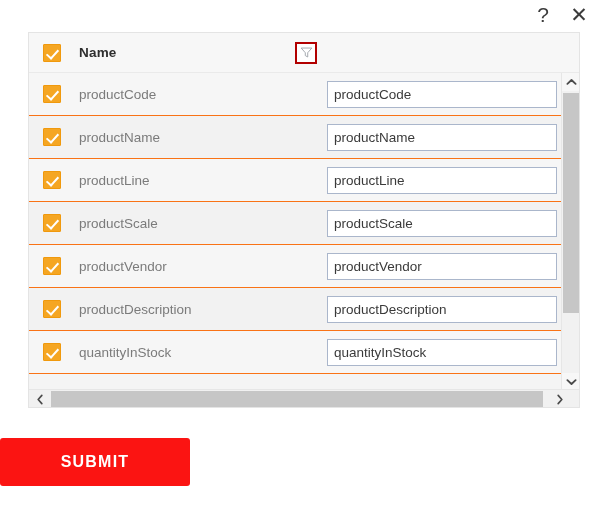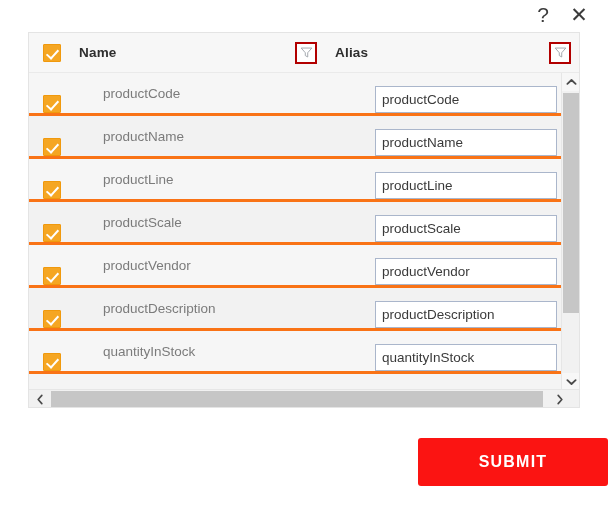--- a/index.html
+++ b/index.html
@@ -125,24 +125,23 @@
     position: absolute;
     left: 0; top: 40px;
     width: 534px;
     height: 318px;
     overflow: hidden;
     background: #f4f4f4;
   }
   .row {
     height: 43px;
     display: flex;
-    align-items: flex-end;
-    border-bottom: 3px solid #f97316;
+    align-items: center;
+    border-bottom: 1px solid #f97316;
     background: #f6f6f6;
-    gap: 24px;
   }
   .row:nth-child(even) { background: #f2f2f2; }
   .row-label {
     font-size: 13.5px;
     color: #7b7b7b;
     margin-left: 4px;
     white-space: nowrap;
   }
   .alias-cell {
     flex: 1 1 auto;
@@ -217,21 +216,21 @@
     background: #c6c6c6;
     cursor: pointer;
   }
 
   
   .footer {
     position: absolute;
     left: 0; top: 438px;
     width: 608px;
     display: flex;
-    justify-content: flex-end;
+    justify-content: flex-start;
     gap: 4px;
   }
   .btn {
     width: 190px;
     height: 48px;
     border: none;
     border-radius: 3px;
     color: #ffffff;
     font-family: "Liberation Sans", sans-serif;
     font-size: 16px;
@@ -264,28 +263,20 @@
         <div class="cb"></div>
       </div>
       <div class="col-name">
         <span class="hdr-label">Name</span>
         <div class="filter-box name-filter">
           <svg width="13" height="13" viewBox="0 0 16 16">
             <polygon points="1.5,2.5 14.5,2.5 9.5,8.3 9.5,13.5 6.5,11.8 6.5,8.3" fill="#ffffff" stroke="#9aa0a6" stroke-width="1.1" stroke-linejoin="round"></polygon>
           </svg>
         </div>
       </div>
-      <div class="col-alias">
-        <span class="hdr-label">Alias</span>
-        <div class="filter-box alias-filter">
-          <svg width="13" height="13" viewBox="0 0 16 16">
-            <polygon points="1.5,2.5 14.5,2.5 9.5,8.3 9.5,13.5 6.5,11.8 6.5,8.3" fill="#ffffff" stroke="#9aa0a6" stroke-width="1.1" stroke-linejoin="round"></polygon>
-          </svg>
-        </div>
-      </div>
     </div>
 
     <div class="grid-body" id="grid-body">
         <div class="row">
           <div class="col-check">
             <div class="cb"></div>
           </div>
           <div class="col-name">
             <span class="row-label">productCode</span>
           </div>

